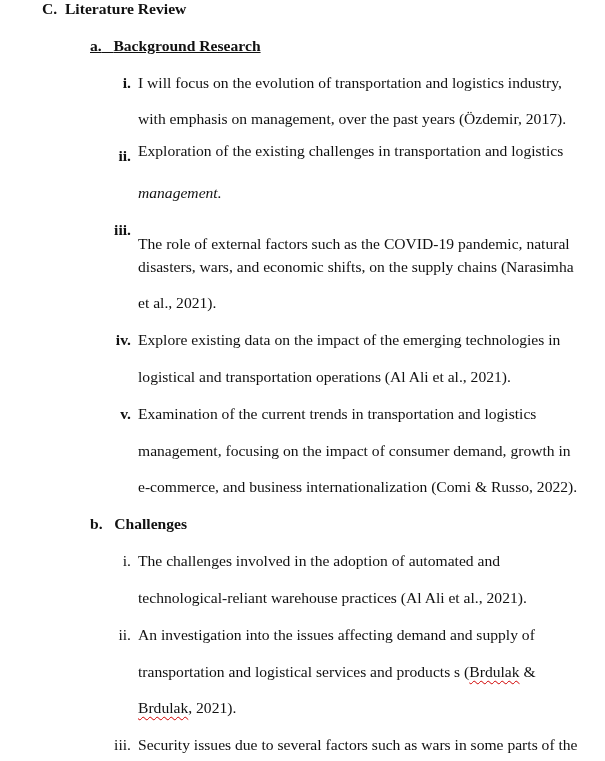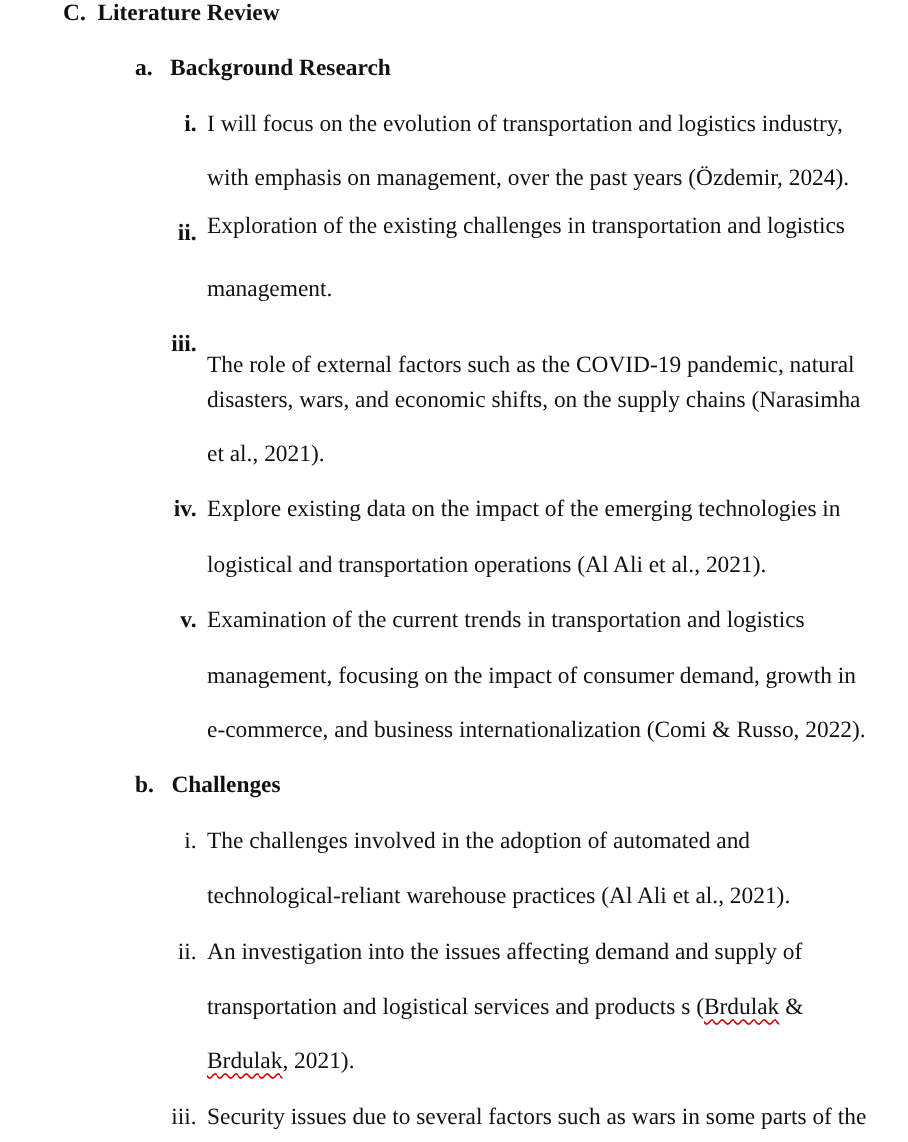--- a/index.html
+++ b/index.html
@@ -19,35 +19,35 @@
   }
 </style>
 </head>
 <body>
 
 <div class="abs bold" style="left:18px; top:0px;">
   <span>C.</span>&nbsp;
   <span>Literature Review</span>
 </div>
 
-<div class="abs bold" style="left:66px; top:37px;">
+<div class="abs bold" style="left:66px; top:37px;text-decoration:underline;">
   <span>a.</span>&nbsp;&nbsp;
   <span>Background Research</span>
 </div>
 
 <div>
   <span class="num bold" style="right:474px; top:74px;">i.</span>
   <span class="line" style="top:74px;">I will focus on the evolution of transportation and logistics industry,</span>
-  <span class="line" style="top:110px;">with emphasis on management, over the past years (Özdemir, 2024).</span>
+  <span class="line" style="top:110px;">with emphasis on management, over the past years (Özdemir, 2017).</span>
 </div>
 
 <div>
   <span class="num bold" style="right:474px; top:147px;">ii.</span>
   <span class="line" style="top:142px;">Exploration of the existing challenges in transportation and logistics</span>
-  <span class="line" style="top:184px;">management.</span>
+  <span class="line" style="top:184px;font-style:italic;">management.</span>
 </div>
 
 <div>
   <span class="num bold" style="right:474px; top:221px;">iii.</span>
   <span class="line" style="top:235px;text-align:center;">The role of external factors such as the COVID-19 pandemic, natural</span>
   <span class="line" style="top:258px;">disasters, wars, and economic shifts, on the supply chains (Narasimha</span>
   <span class="line" style="top:294px;">et al., 2021).</span>
 </div>
 
 <div>

